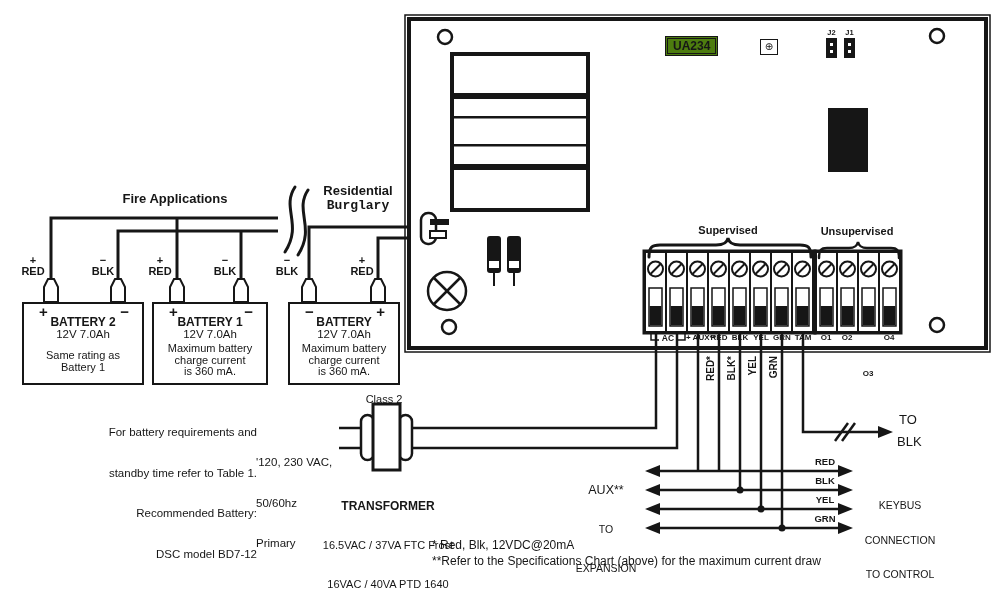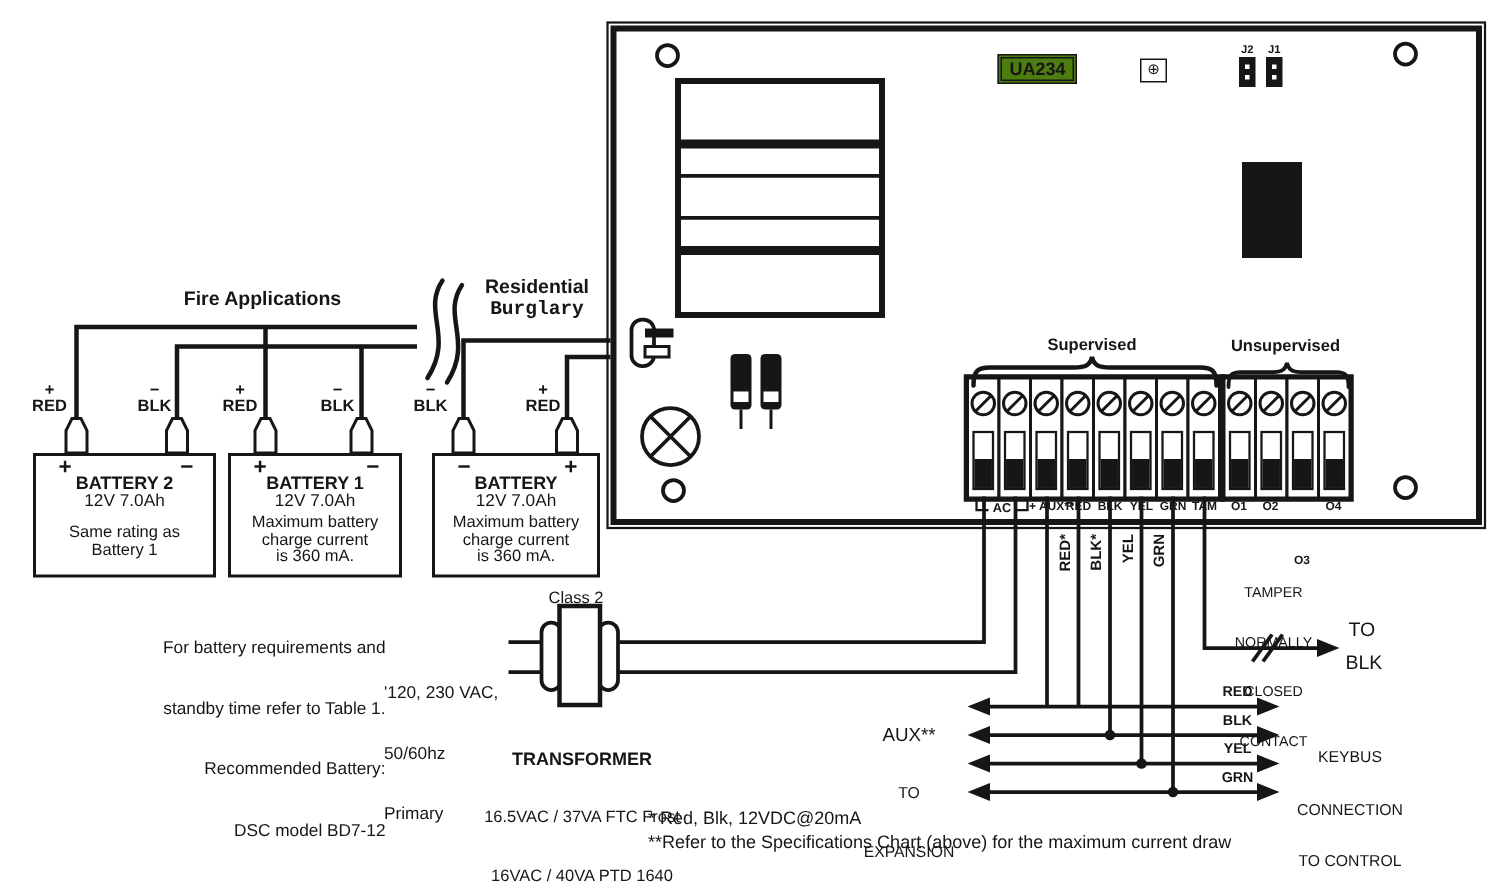--- a/index.html
+++ b/index.html
@@ -302,25 +302,19 @@
   <div class="krow" style="left:805px;top:495px;">YEL</div>
   <div class="krow" style="left:805px;top:514px;">GRN</div>
 
   <div class="lbl ctr" style="left:852px;top:477px;width:96px;font-size:10.5px;line-height:11.5px;">
     <div>KEYBUS</div>
     <div>CONNECTION</div>
     <div>TO CONTROL</div>
     
   </div>
 
-  <div class="lbl ctr" style="left:816px;top:368px;width:66px;font-size:9.5px;line-height:11px;">
-    <div>TAMPER</div>
-    <div>NORMALLY</div>
-    <div>CLOSED</div>
-    <div>CONTACT</div>
-  </div>
   <div class="lbl" style="left:899px;top:412px;font-size:13px;">TO</div>
   <div class="lbl" style="left:897px;top:434px;font-size:13px;">BLK</div>
 
   <div class="lbl" style="left:432px;top:538px;font-size:12px;">* Red, Blk, 12VDC@20mA</div>
   <div class="lbl" style="left:432px;top:554px;font-size:12px;">**Refer to the Specifications Chart (above) for the maximum current draw</div>
 
 </div>
 
 </body></html>

